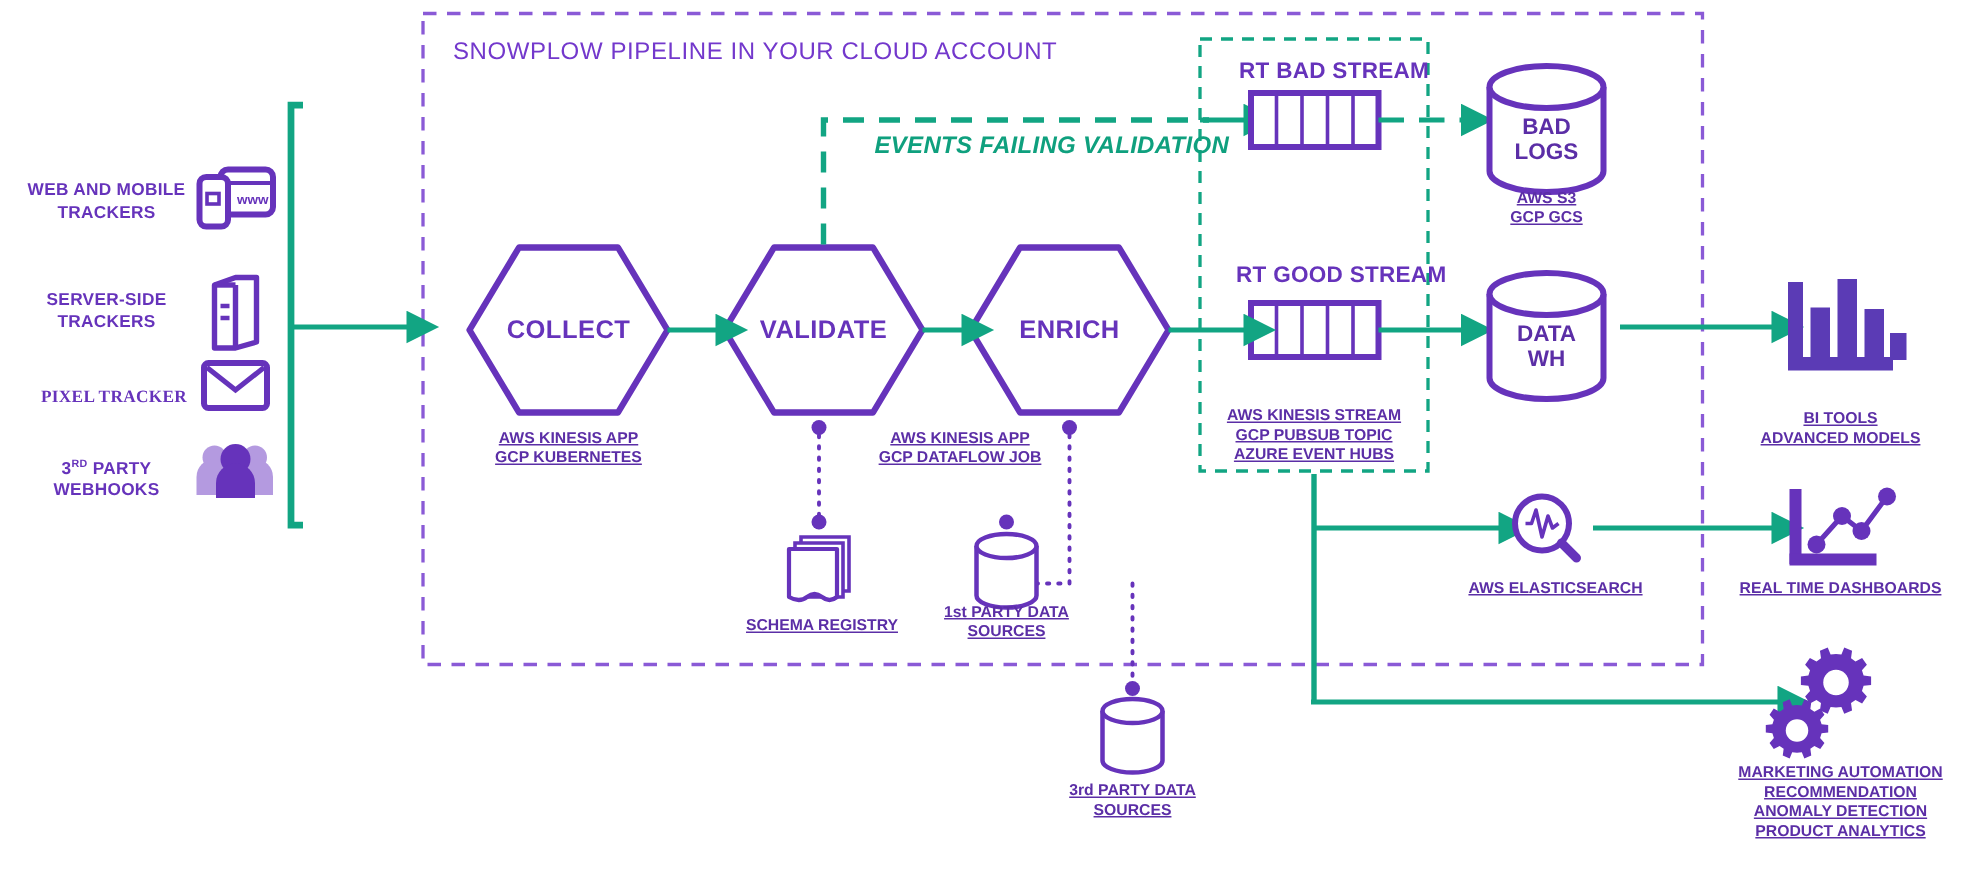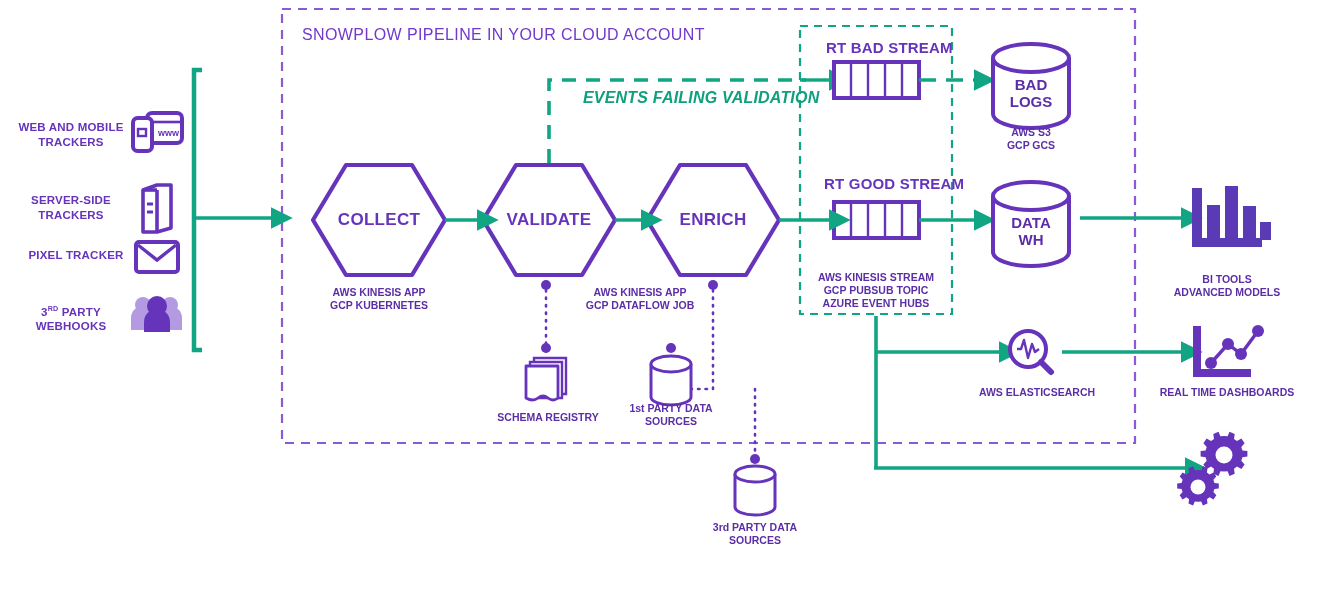--- a/index.html
+++ b/index.html
@@ -2,21 +2,21 @@
 <html><head>
 <meta charset="utf-8">
 <style>
   html,body{margin:0;padding:0;background:#ffffff;}
   body{width:1317px;height:592px;position:relative;overflow:hidden;
        font-family:"Liberation Sans",sans-serif;}
   .stage{position:absolute;left:0;top:0;width:1317px;height:592px;}
   .svglayer{position:absolute;left:0;top:0;width:1317px;height:592px;}
   .lbl{position:absolute;color:#6633bb;font-weight:bold;letter-spacing:.2px;text-align:center;}
   .lbl-src{font-size:11.5px;line-height:14.5px;}
-  .cap{font-size:10.5px;line-height:13px;text-align:center;font-weight:bold;color:#5b2ea6;}
+  .cap{font-size:10.5px;line-height:13px;text-align:center;font-weight:bold;color:#5b2ea6;text-decoration:underline;}
   .capc{position:absolute;text-align:center;}
   .hexlabel{position:absolute;font-size:17px;font-weight:bold;color:#6633bb;
             text-align:center;letter-spacing:.3px;}
   .boxtitle{position:absolute;font-size:15px;font-weight:bold;color:#6633bb;letter-spacing:.2px;margin-left:16px;}
   .paneltitle{position:absolute;font-size:16px;color:#7338cc;letter-spacing:.4px;}
   .dbtext{position:absolute;font-size:15px;font-weight:bold;color:#5b2ea6;
           text-align:center;line-height:17px;}
   .teallbl{position:absolute;font-size:16px;font-weight:bold;color:#0fa07e;letter-spacing:.2px;font-style:italic;}
   sup{font-size:.62em;vertical-align:super;}
 </style>
@@ -183,21 +183,21 @@
   </svg>
 
   <div class="lbl lbl-src" style="left:16px;top:120px;width:110px;">
     <span>WEB AND MOBILE</span><br>
     <span>TRACKERS</span>
   </div>
   <div class="lbl lbl-src" style="left:16px;top:193px;width:110px;">
     <span>SERVER-SIDE</span><br>
     <span>TRACKERS</span>
   </div>
-  <div class="lbl lbl-src" style="left:16px;top:248px;width:120px;">
+  <div class="lbl lbl-src" style="left:16px;top:258px;width:120px;font-family:Liberation Serif, serif;">
     <span>PIXEL TRACKER</span>
   </div>
   <div class="lbl lbl-src" style="left:16px;top:302px;width:110px;">
     <span>3</span><sup>RD</sup> PARTY<br>
     <span>WEBHOOKS</span>
   </div>
 
   <div class="paneltitle" style="left:302px;top:26px;">SNOWPLOW PIPELINE IN YOUR CLOUD ACCOUNT</div>
 
   <div class="hexlabel" style="left:313px;top:210px;width:132px;">COLLECT</div>
@@ -249,14 +249,20 @@
 
   <div class="capc cap" style="left:962px;top:386px;width:150px;">AWS ELASTICSEARCH</div>
 
   <div class="capc cap" style="left:1152px;top:273px;width:150px;">
     <span>BI TOOLS</span><br>
     <span>ADVANCED MODELS</span>
   </div>
   <div class="capc cap" style="left:1142px;top:386px;width:170px;">
     <span>REAL TIME DASHBOARDS</span>
   </div>
+  <div class="capc cap" style="left:1142px;top:509px;width:170px;">
+    <span>MARKETING AUTOMATION</span><br>
+    <span>RECOMMENDATION</span><br>
+    <span>ANOMALY DETECTION</span><br>
+    <span>PRODUCT ANALYTICS</span>
+  </div>
 
 </div>
 
 </body></html>

